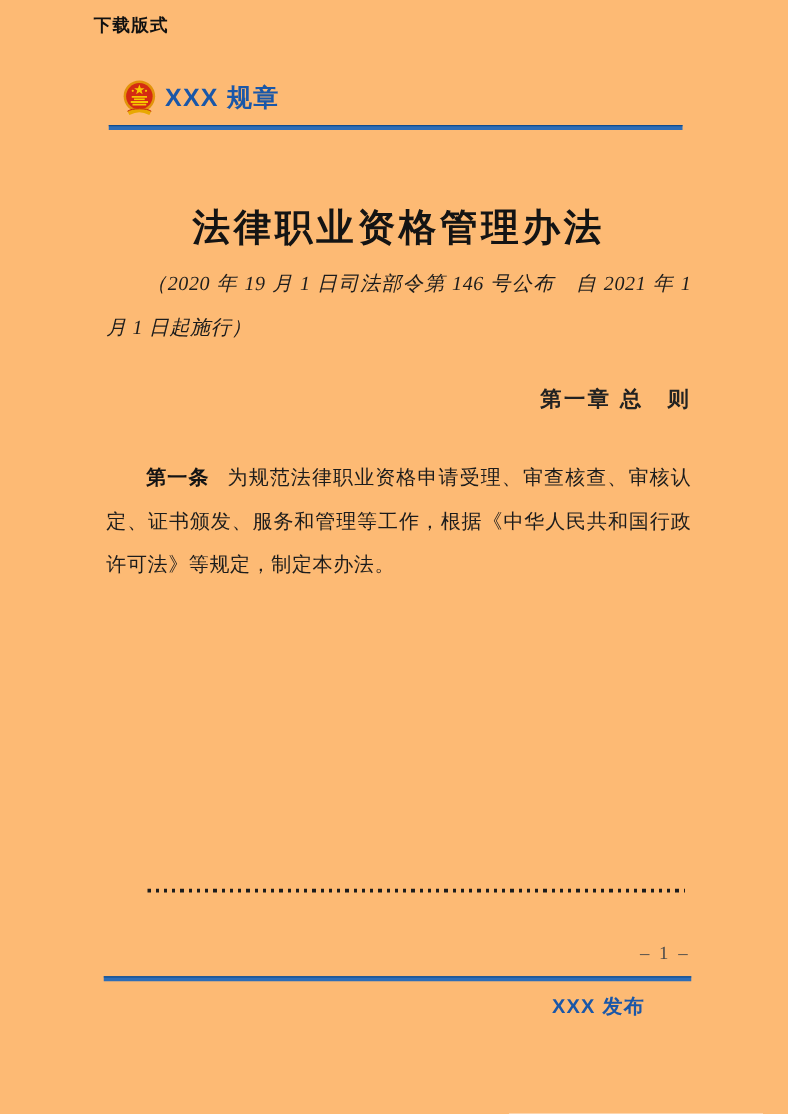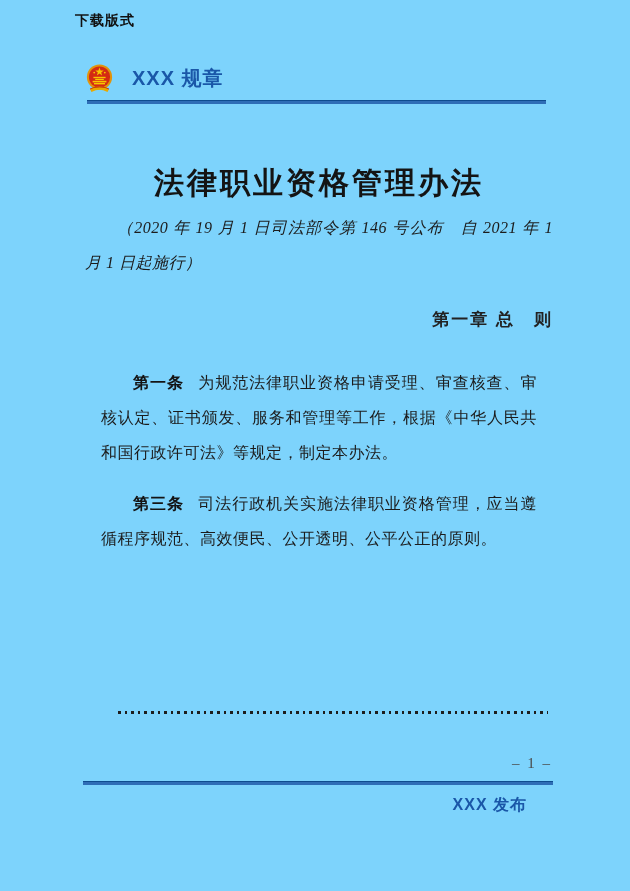--- a/index.html
+++ b/index.html
@@ -1,44 +1,44 @@
 <!DOCTYPE html>
 <html lang="zh"><head>
 <meta charset="utf-8">
 <style>
   html, body { margin: 0; padding: 0; background: #ffffff; }
   .page {
     position: relative;
     width: 630px;
     height: 891px;
     margin: 0 auto;
-    background: #7dd3fc;
+    background: #fdba74;
     overflow: hidden;
     font-family: "Liberation Serif", "DejaVu Serif", serif;
     color: #1c1c1c;
   }
 
   
   .top-note {
     position: absolute;
     left: 75px; top: 12px;
     font-family: "Liberation Serif", "DejaVu Serif", serif;
     font-weight: bold;
     font-size: 14px;
     letter-spacing: 1px;
     color: #111;
   }
 
   
   .banner {
     position: absolute;
-    left: 86px; top: 61px;
+    left: 98px; top: 61px;
     display: flex;
     align-items: center;
-    gap: 19px;
+    gap: 7px;
     height: 34px;
   }
   .banner-text {
     font-family: "Liberation Sans", "DejaVu Sans", sans-serif;
     font-weight: bold;
     font-size: 20px;
     letter-spacing: 1px;
     color: #1a57a8;
   }
   .rule {
@@ -80,21 +80,21 @@
     text-align: right;
     font-family: "Liberation Sans", "DejaVu Sans", sans-serif;
     font-weight: bold;
     font-size: 17px;
     line-height: 30px;
     letter-spacing: 2px;
     color: #222;
   }
   .articles { margin-top: 30px; }
   .article {
-    margin: 16px;
+    margin: 0;
     font-size: 16px;
     line-height: 35px;
     letter-spacing: 0.5px;
     text-indent: 2em;
     text-align: justify;
     text-justify: inter-character;
     color: #1c1c1c;
   }
   .art-label {
     font-family: "Liberation Sans", "DejaVu Sans", sans-serif;
@@ -114,21 +114,21 @@
   
   .page-num {
     position: absolute;
     top: 755px; right: 78px;
     font-size: 15px;
     letter-spacing: 2px;
     color: #4a4a4a;
   }
   .publisher {
     position: absolute;
-    top: 795px; right: 103px;
+    top: 795px; right: 114px;
     font-family: "Liberation Sans", "DejaVu Sans", sans-serif;
     font-weight: bold;
     font-size: 16px;
     letter-spacing: 1px;
     color: #1a57a8;
   }
 </style>
 </head>
 <body>
 
@@ -159,23 +159,20 @@
 
   <div class="doc">
     <h1 class="doc-title">法律职业资格管理办法</h1>
     <p class="promulgation">（2020 年 19 月 1 日司法部令第 146 号公布　自 2021 年 1 月 1 日起施行）</p>
     <h2 class="chapter">第一章 总　则</h2>
 
     <div class="articles">
       <p class="article">
         <span class="art-label">第一条</span><span>为规范法律职业资格申请受理、审查核查、审核认定、证书颁发、服务和管理等工作，根据《中华人民共和国行政许可法》等规定，制定本办法。</span>
       </p>
-      <p class="article">
-        <span class="art-label">第三条</span><span>司法行政机关实施法律职业资格管理，应当遵循程序规范、高效便民、公开透明、公平公正的原则。</span>
-      </p>
     </div>
   </div>
 
   <div class="dotted"></div>
 
   <div class="page-num">– 1 –</div>
 
   <div class="rule rule-bottom"></div>
 
   <div class="publisher">XXX 发布</div>

